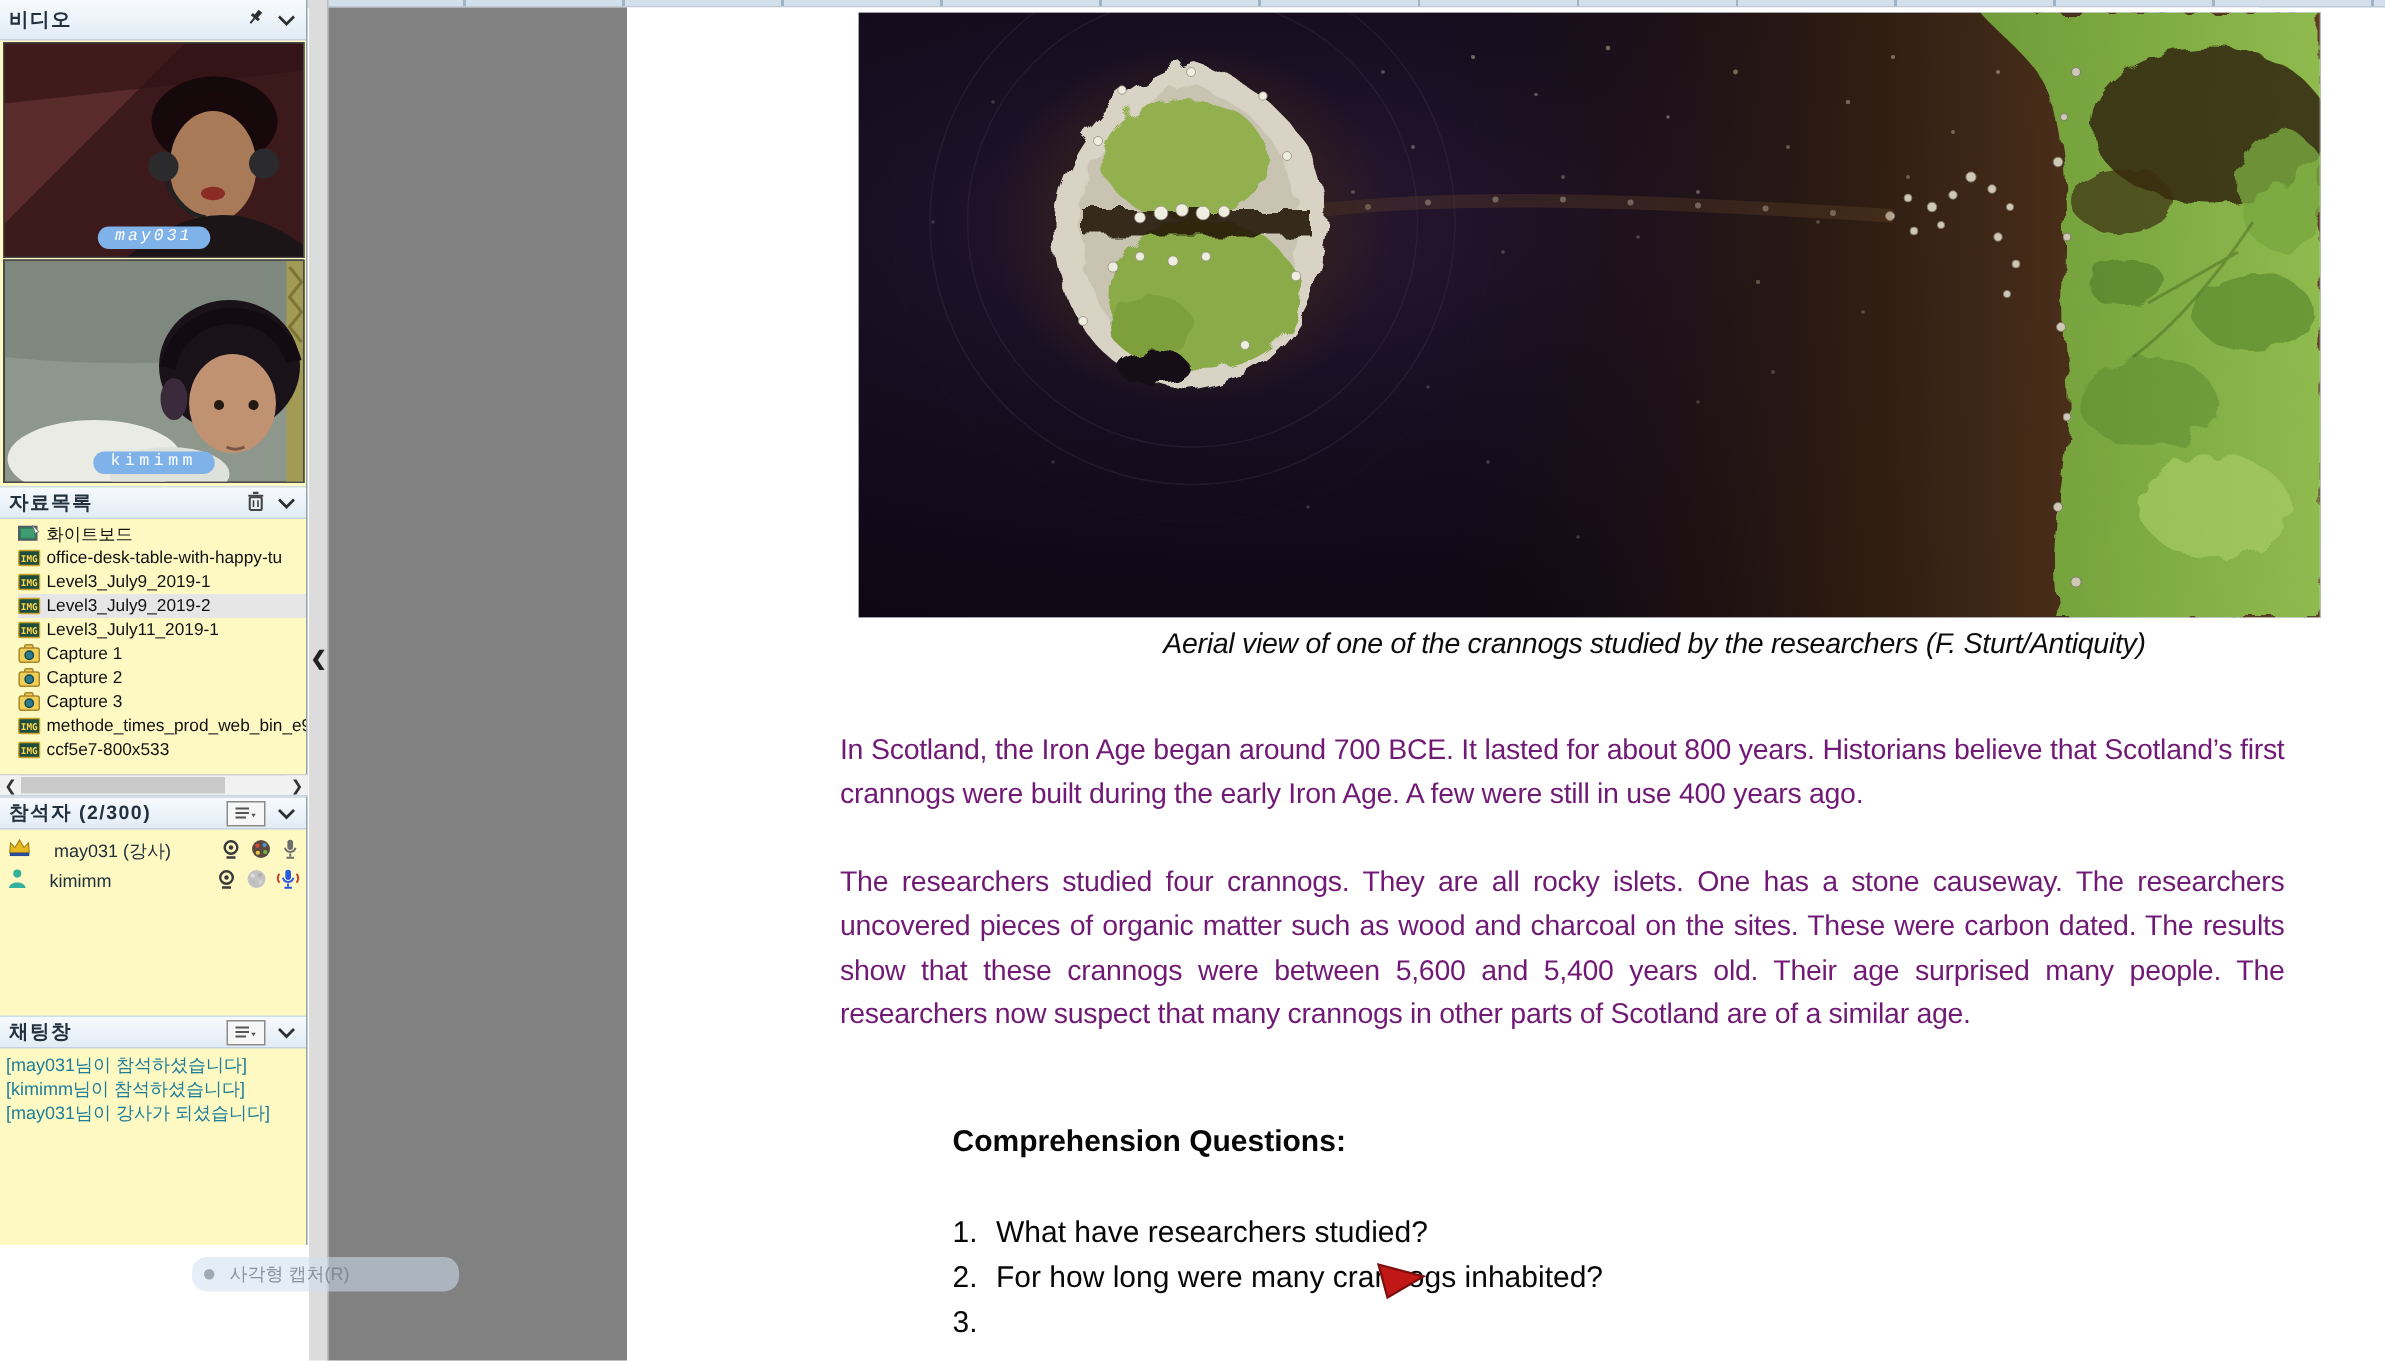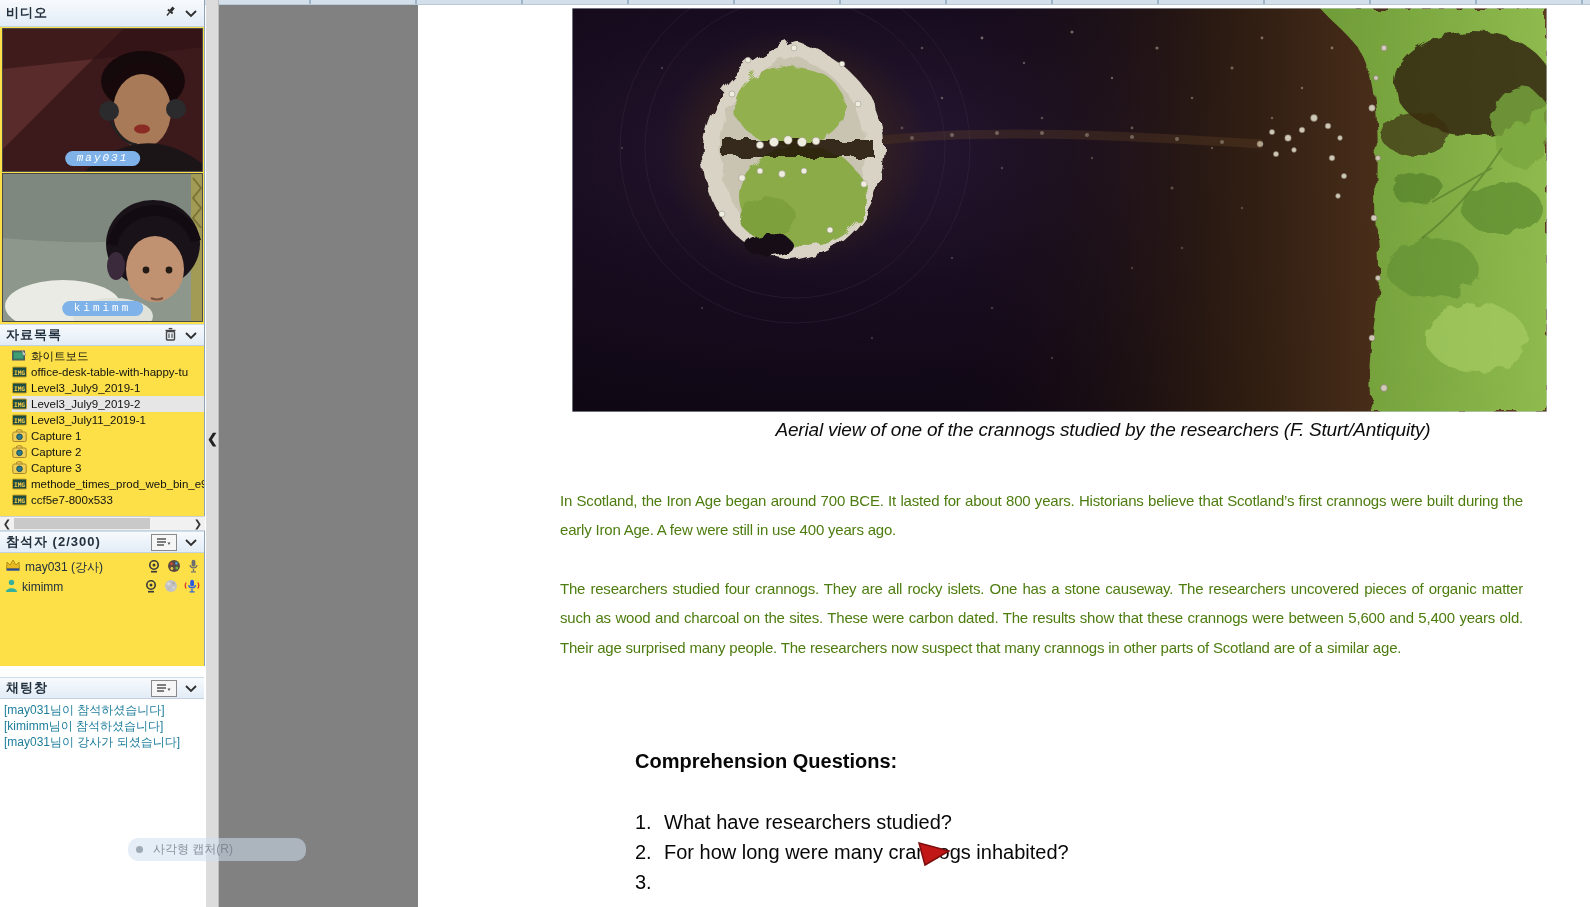--- a/index.html
+++ b/index.html
@@ -6,21 +6,21 @@
   html,body { width:1590px; height:907px; overflow:hidden; background:#fff;
               font-family:"Liberation Sans", sans-serif; }
   .abs { position:absolute; }
 
   
   #top-strip { left:205px; top:0; width:1385px; height:5px;
     background:repeating-linear-gradient(90deg,#d3e0ec 0 104px,#9fb4c6 104px 106px);
     border-bottom:1px solid #b9c9d8; }
 
   
-  #sidebar { left:0; top:0; width:205px; height:666px; background:#fde047;
+  #sidebar { left:0; top:0; width:205px; height:830px; background:#fef9c3;
              border-right:1px solid #8ea3b5; }
   .panel-header { position:relative; height:22px;
     background:linear-gradient(var(--header-bg-top,#f7fafd),var(--header-bg-bottom,#e2ecf6));
     border-top:1px solid #cfdde9; border-bottom:1px solid #c2d2e0;
     display:flex; align-items:center; padding:0 6px;
     font-size:13px; font-weight:bold; color:#23313f; letter-spacing:1px; }
   .panel-header.tall { height:27px; }
   .ph-icons { margin-left:auto; display:flex; align-items:center; gap:7px; }
   .menu-btn { display:inline-flex; align-items:center; justify-content:center;
     width:26px; height:17px; background:#f6f6f6; border:1px solid #8a8a8a; }
@@ -43,21 +43,21 @@
   
   .hscroll { position:relative; height:15px; width:205px; background:#f1f1f1;
     border-top:1px solid #d0d0d0; border-bottom:1px solid #c6d4e0; margin-top:8px; }
   .hs-btn { position:absolute; top:0; width:14px; height:13px; font-size:10px;
     color:#333; display:flex; align-items:center; justify-content:center;
     background:#f1f1f1; }
   .hs-thumb { position:absolute; left:14px; top:1px; width:136px; height:11px;
     background:#c9c9c9; }
 
   
-  .p-row { display:flex; align-items:center; gap:4px; height:20px;
+  .p-row { display:flex; align-items:center; gap:15px; height:20px;
     padding:0 4px 0 5px; font-size:12px; color:#20303d; }
   .p-icons { margin-left:auto; display:flex; align-items:center; gap:6px; }
 
   
   #chat-body { padding:3px 4px; }
   .chat-msg { font-size:12px; line-height:16px; color:var(--chat-text,#1d7d9b);
     white-space:nowrap; }
 
   
   #capture-tooltip { left:128px; top:838px; width:178px; height:23px;
@@ -74,22 +74,22 @@
     display:flex; align-items:center; justify-content:center;
     font-size:13px; font-weight:bold; color:#222; cursor:pointer; }
   #gray-canvas { left:219px; top:5px; width:199px; height:902px; background:#818181; }
 
   
   #doc { left:418px; top:5px; width:1088px; height:902px; background:#fff; }
   #aerial-figure { position:absolute; left:154px; top:3px; width:975px; height:404px; }
   #caption { position:absolute; left:240px; top:414px; width:890px;
     font-size:19px; font-style:italic; color:#0c0c0c; text-align:center;
     letter-spacing:-0.2px; }
-  .para { position:absolute; left:142px; width:963px; font-size:15px;
-    line-height:29.3px; color:#4d7c0f; text-align:justify; letter-spacing:-0.2px; }
+  .para { position:absolute; left:142px; width:963px; font-size:19px;
+    line-height:29.3px; color:#701a75; text-align:justify; letter-spacing:-0.2px; }
   #para-1 { top:481px; }
   #para-2 { top:569px; }
   #questions-heading { position:absolute; left:217px; top:745px;
     font-size:20px; font-weight:bold; color:#070707; }
   #questions { position:absolute; left:217px; top:802px; }
   .q-row { display:flex; font-size:20px; line-height:30px; color:#070707; }
   .q-num { width:29px; flex:0 0 29px; }
 
   
   #laser-pointer { left:917px; top:838px; z-index:50; }

